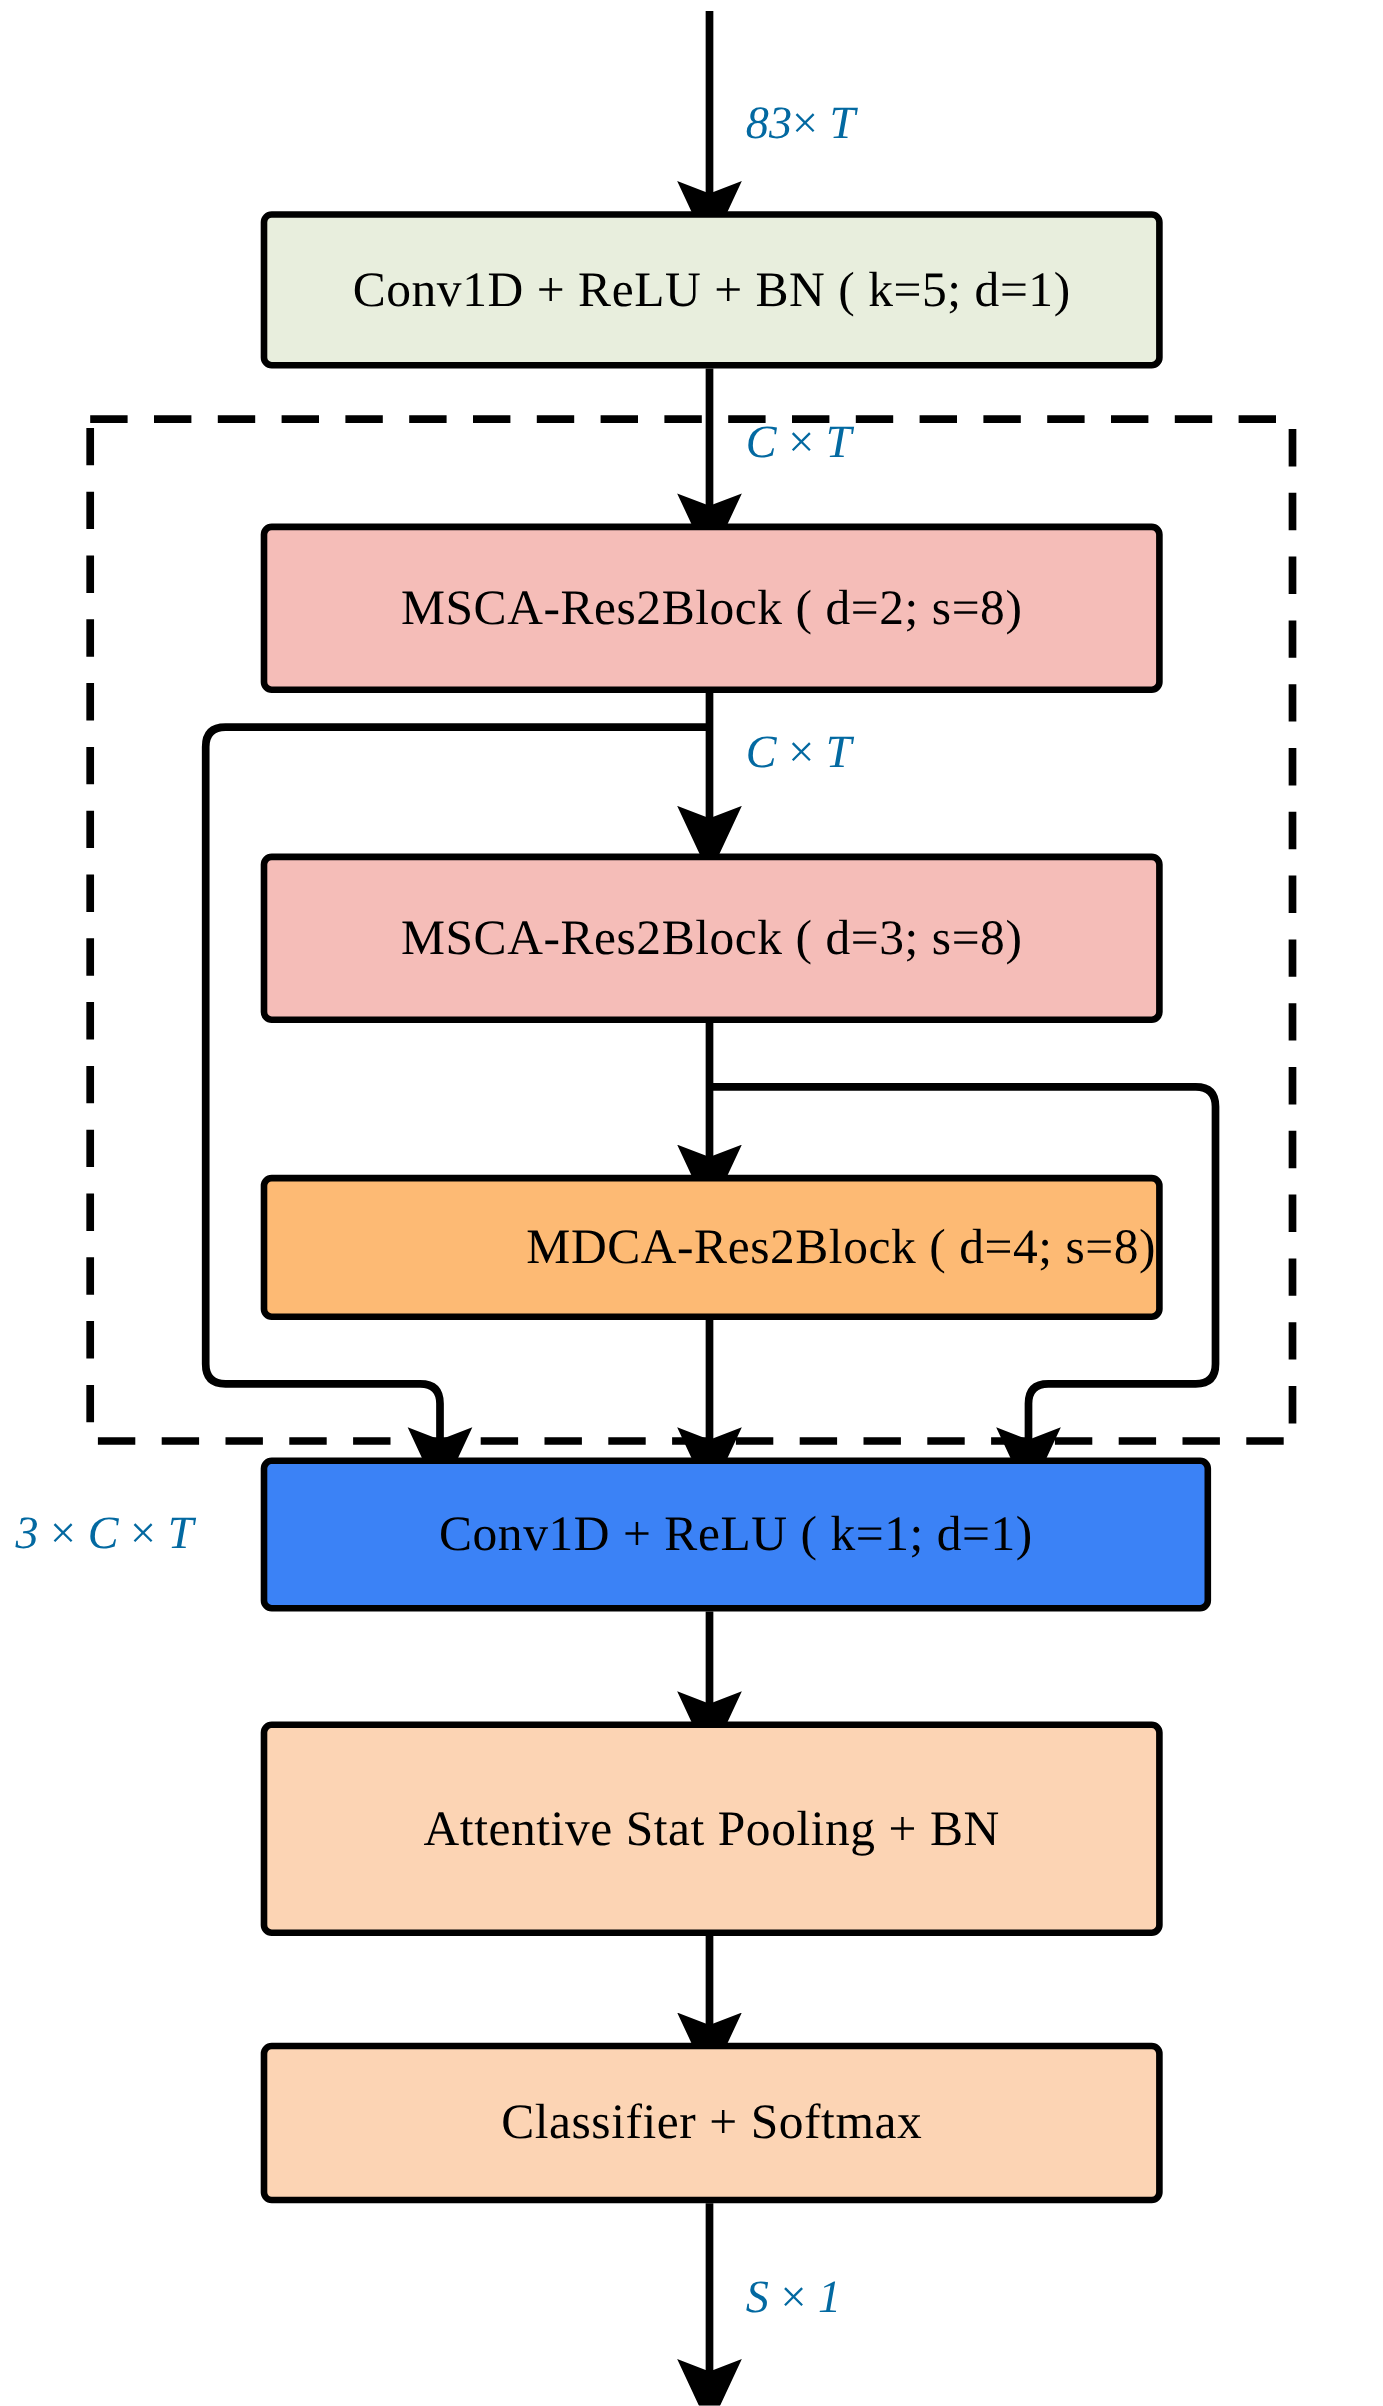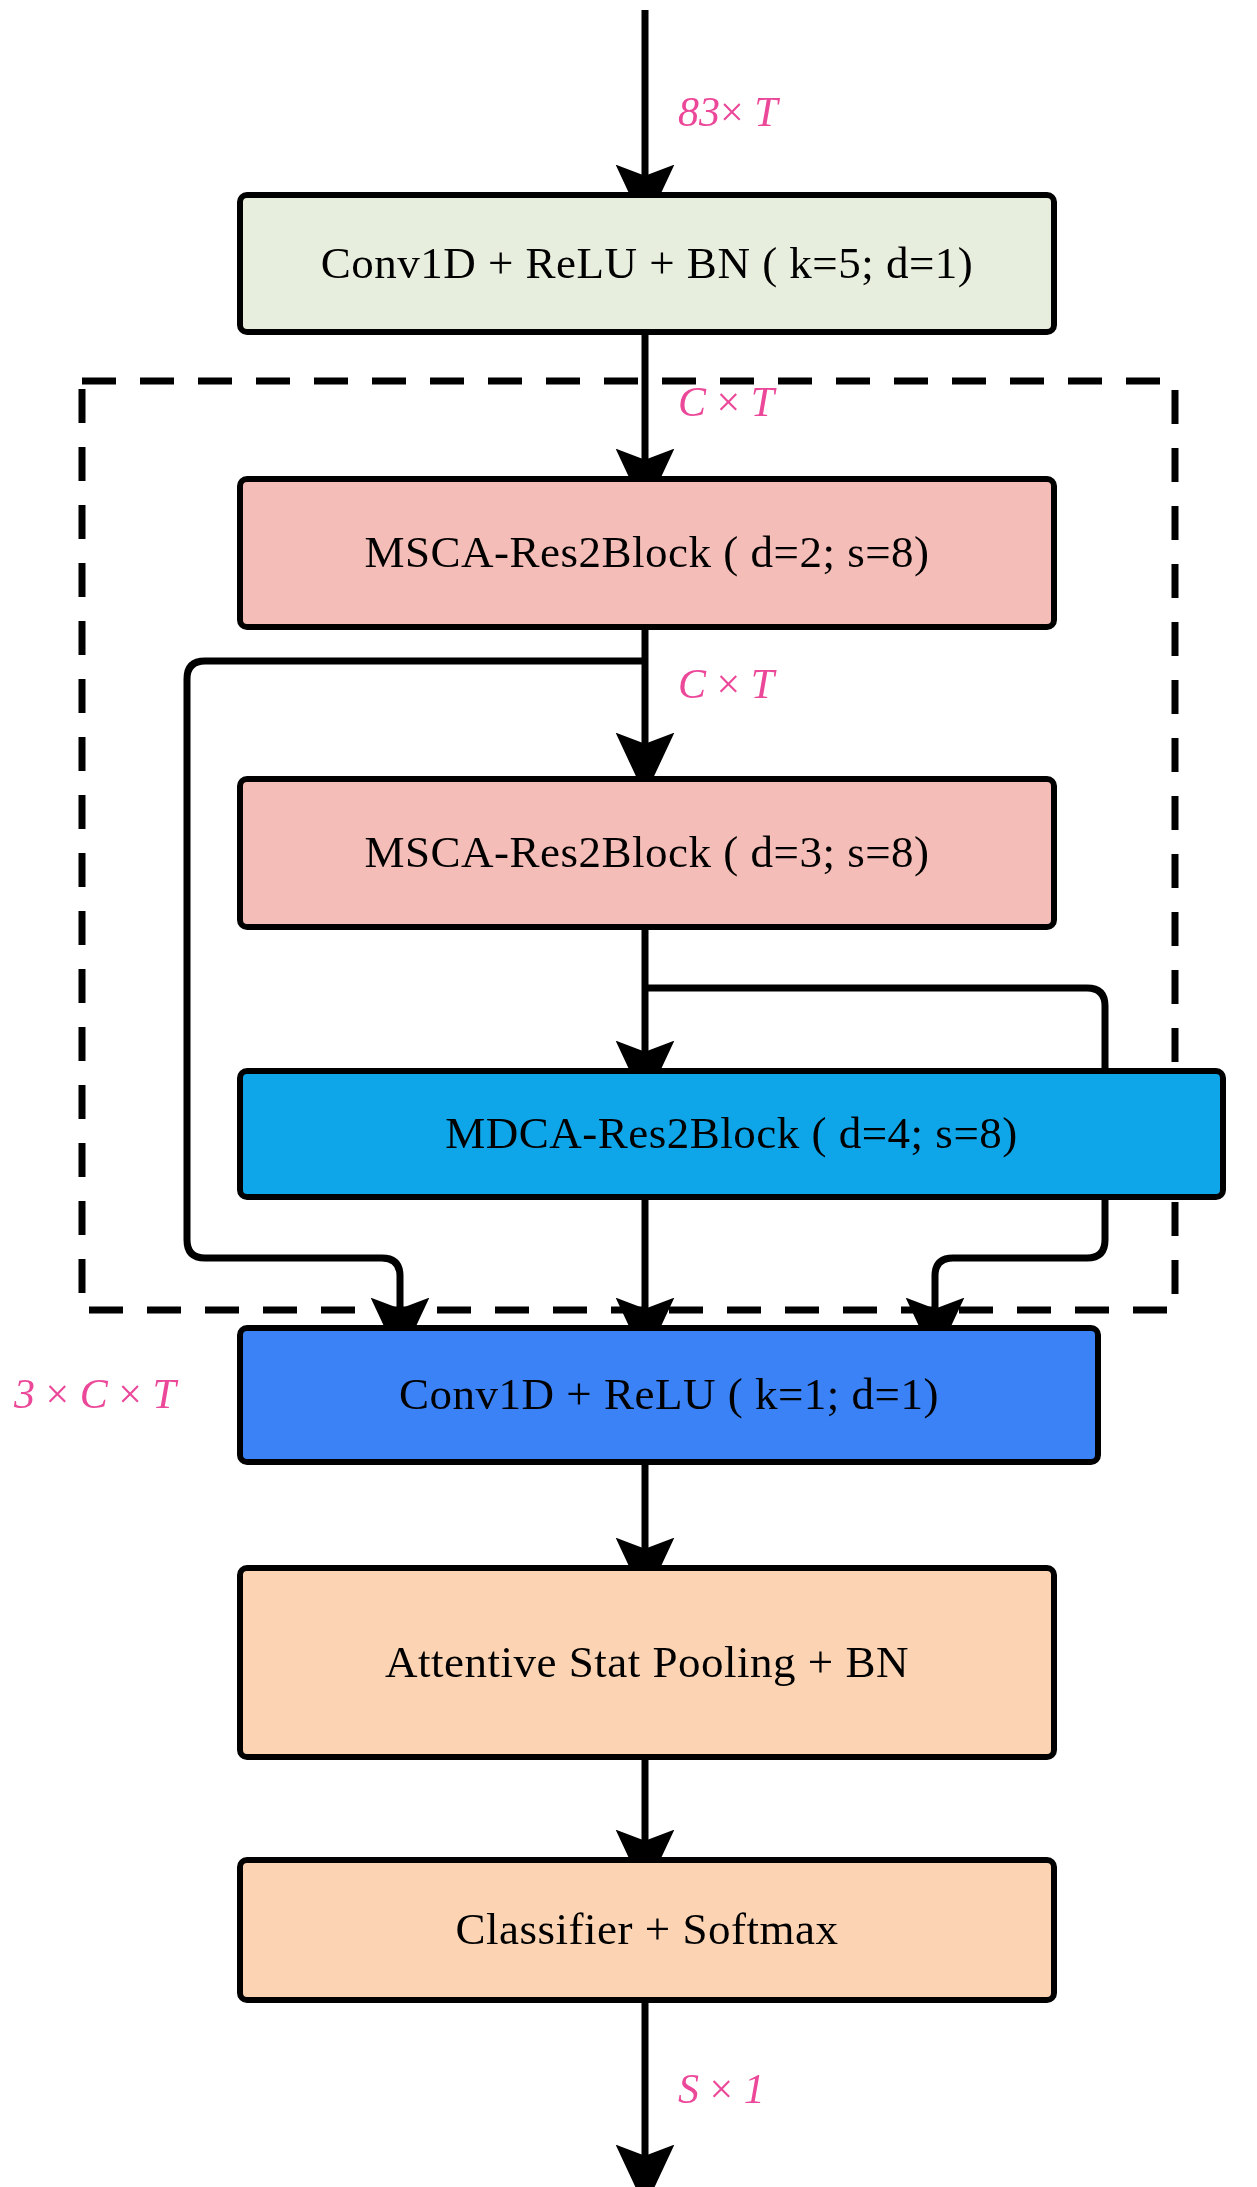--- a/index.html
+++ b/index.html
@@ -32,21 +32,21 @@
     font-size:45px;
     line-height:1.1;
     color:#000000;
     letter-spacing:0.5px;
     white-space:nowrap;
   }
   .edge-label{
     position:absolute;
     font-style:italic;
     font-size:42px;
-    color:#ec4899;
+    color:#0369a1;
     white-space:nowrap;
   }
   .edge-label .op{ font-style:normal; }
 </style>
 </head>
 <body>
 
 <div id="canvas">
 
   <svg class="layer" viewBox="0 0 1257 2187" xmlns="http://www.w3.org/2000/svg">
@@ -89,21 +89,21 @@
   </div>
 
   <div class="node" style="left:237px; top:476px; width:820px; height:154px; background:#f5bdb8;">
     <span>MSCA-Res2Block ( d=2; s=8)</span>
   </div>
 
   <div class="node" style="left:237px; top:760px; width:820px; height:154px; background:#f5bdb8;margin-top:16px;">
     <span>MSCA-Res2Block ( d=3; s=8)</span>
   </div>
 
-  <div class="node" style="left:237px; top:1068px; width:989px; height:132px; background:#0ea5e9;">
+  <div class="node" style="left:237px; top:1068px; width:820px; height:132px; background:#fdba74;justify-content:flex-end;">
     <span>MDCA-Res2Block ( d=4; s=8)</span>
   </div>
 
   <div class="node" style="left:237px; top:1325px; width:864px; height:140px; background:#3b82f6;">
     <span>Conv1D + ReLU ( k=1; d=1)</span>
   </div>
 
   <div class="node" style="left:237px; top:1857px; width:820px; height:146px; background:#fcd4b4;">
     <span>Classifier + Softmax</span>
   </div>

